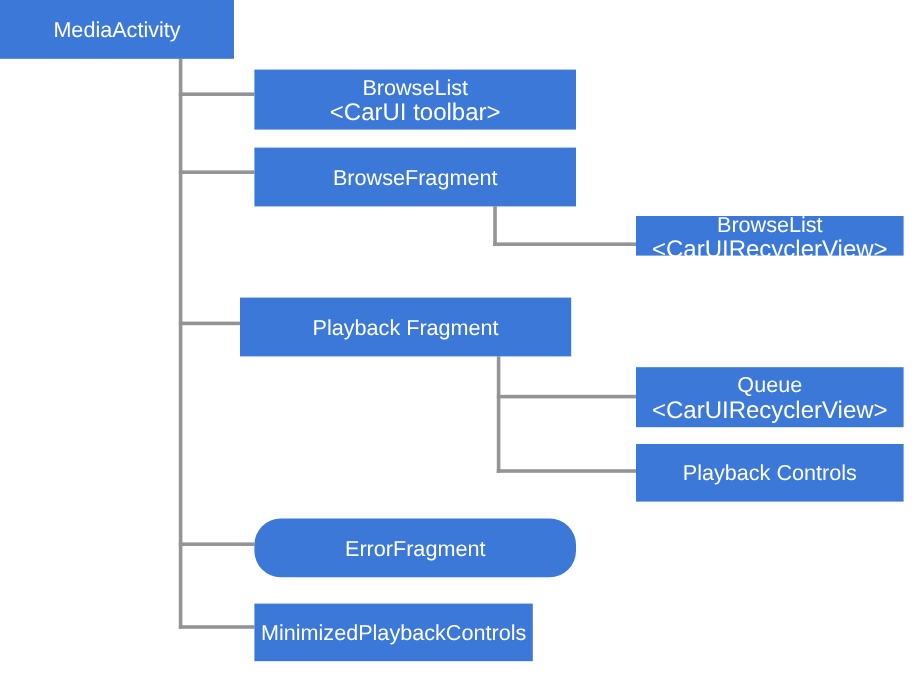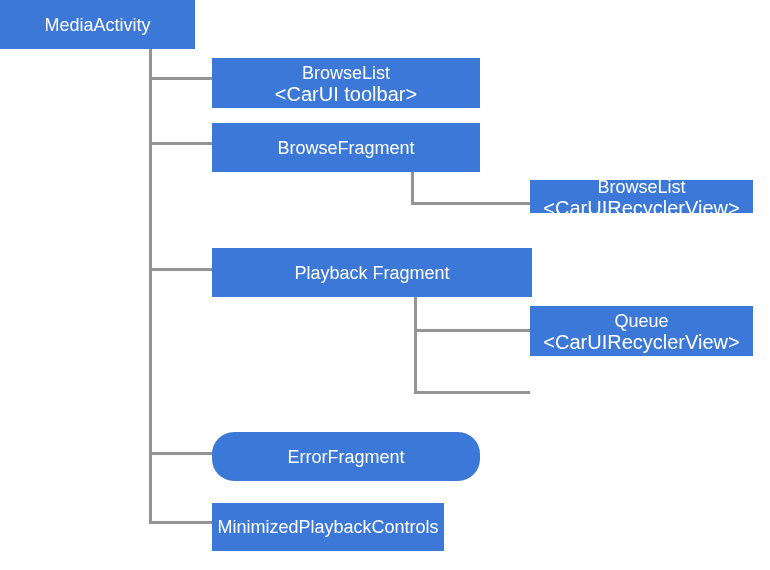--- a/index.html
+++ b/index.html
@@ -39,21 +39,21 @@
   .line {
     position: absolute;
     background: var(--line, #949494);
   }
 
   
   .n-media      { left: 0;     top: 0;     width: 195px; height: 49px; }
   .n-appbar     { left: 212px; top: 58px;  width: 268px; height: 50px; }
   .n-browsefrag { left: 212px; top: 123px; width: 268px; height: 49px; }
   .n-browselist { left: 530px; top: 180px; width: 223px; height: 33px; }
-  .n-playfrag   { left: 212px; top: 248px; width: 320px; height: 49px; }
+  .n-playfrag   { left: 200px; top: 248px; width: 276px; height: 49px; }
   .n-queue      { left: 530px; top: 306px; width: 223px; height: 50px; }
   .n-playctl    { left: 530px; top: 370px; width: 223px; height: 48px; }
   .n-errorfrag  { left: 212px; top: 432px; width: 268px; height: 49px; border-radius: 22px; }
   .n-minplay    { left: 212px; top: 503px; width: 232px; height: 48px; }
 
   
   .l-trunk-main      { left: 149px; top: 49px;  width: 3px;   height: 475px; }
   .l-br-appbar       { left: 149px; top: 77px;  width: 63px;  height: 3px; }
   .l-br-browse       { left: 149px; top: 142px; width: 63px;  height: 3px; }
   .l-br-playback     { left: 149px; top: 268px; width: 63px;  height: 3px; }
@@ -105,20 +105,24 @@
   <div class="node n-playfrag">
     <div class="label">Playback Fragment</div>
 
   </div>
 
   <div class="node n-queue">
     <div class="label">Queue</div>
     <div class="sub">&lt;CarUIRecyclerView&gt;</div>
   </div>
 
+  <div class="node n-playctl">
+    <div class="label">Playback Controls</div>
+
+  </div>
 
   <div class="node n-errorfrag">
     <div class="label">ErrorFragment</div>
 
   </div>
 
   <div class="node n-minplay">
     <div class="label">MinimizedPlaybackControls</div>
 
   </div>

